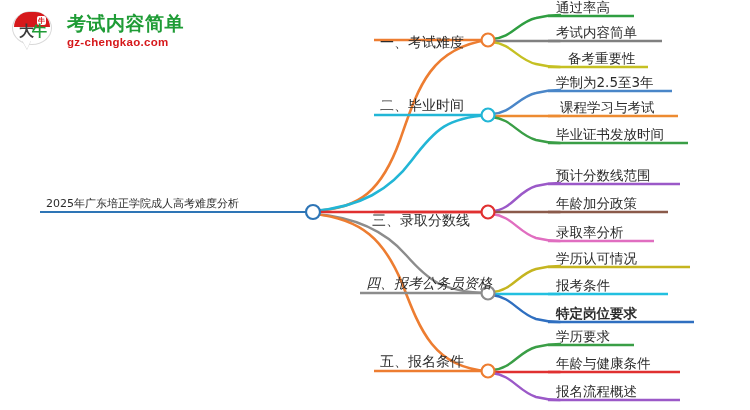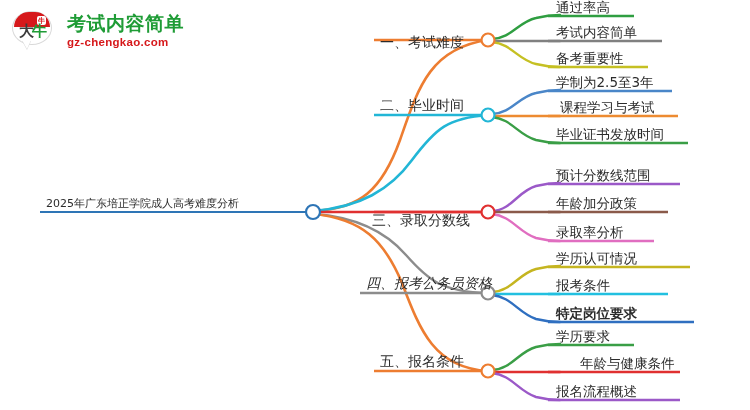--- a/index.html
+++ b/index.html
@@ -222,29 +222,29 @@
 <div class="node-label root-label">2025年广东培正学院成人高考难度分析</div>
 
 <div class="node-label branch-label" style="left:380px; top:22px;margin-top:12px;">一、考试难度</div>
 <div class="node-label branch-label" style="left:380px; top:97px;">二、毕业时间</div>
 <div class="node-label branch-label" style="left:372px; top:194px;margin-top:18px;">三、录取分数线</div>
 <div class="node-label branch-label" style="left:366px; top:275px;font-style:italic;">四、报考公务员资格</div>
 <div class="node-label branch-label" style="left:380px; top:353px;">五、报名条件</div>
 
 <div class="node-label leaf-label" style="left:556px; top:0px;">通过率高</div>
 <div class="node-label leaf-label" style="left:556px; top:25px;">考试内容简单</div>
-<div class="node-label leaf-label" style="left:556px; top:51px;">备考重要性</div>
+<div class="node-label leaf-label" style="left:568px; top:51px;">备考重要性</div>
 
 <div class="node-label leaf-label" style="left:556px; top:75px;">学制为2.5至3年</div>
 <div class="node-label leaf-label" style="left:560px; top:100px;">课程学习与考试</div>
 <div class="node-label leaf-label" style="left:556px; top:127px;">毕业证书发放时间</div>
 
 <div class="node-label leaf-label" style="left:556px; top:168px;">预计分数线范围</div>
 <div class="node-label leaf-label" style="left:556px; top:196px;">年龄加分政策</div>
 <div class="node-label leaf-label" style="left:556px; top:225px;">录取率分析</div>
 
 <div class="node-label leaf-label" style="left:556px; top:251px;">学历认可情况</div>
 <div class="node-label leaf-label" style="left:556px; top:278px;">报考条件</div>
 <div class="node-label leaf-label" style="left:556px; top:306px;font-weight:bold;">特定岗位要求</div>
 
 <div class="node-label leaf-label" style="left:556px; top:329px;">学历要求</div>
-<div class="node-label leaf-label" style="left:556px; top:356px;margin-left:24px;">年龄与健康条件</div>
+<div class="node-label leaf-label" style="left:556px; top:356px;">年龄与健康条件</div>
 <div class="node-label leaf-label" style="left:556px; top:384px;">报名流程概述</div>
 
 </body></html>

